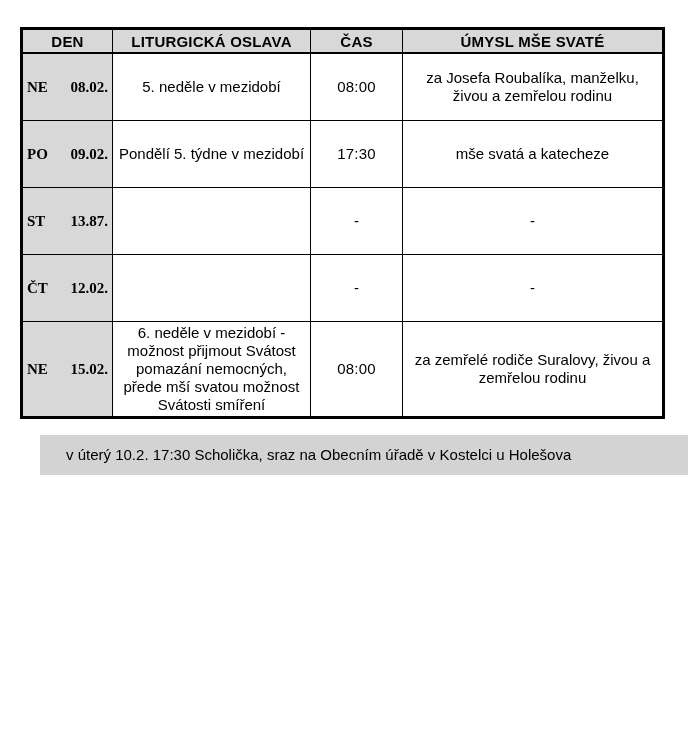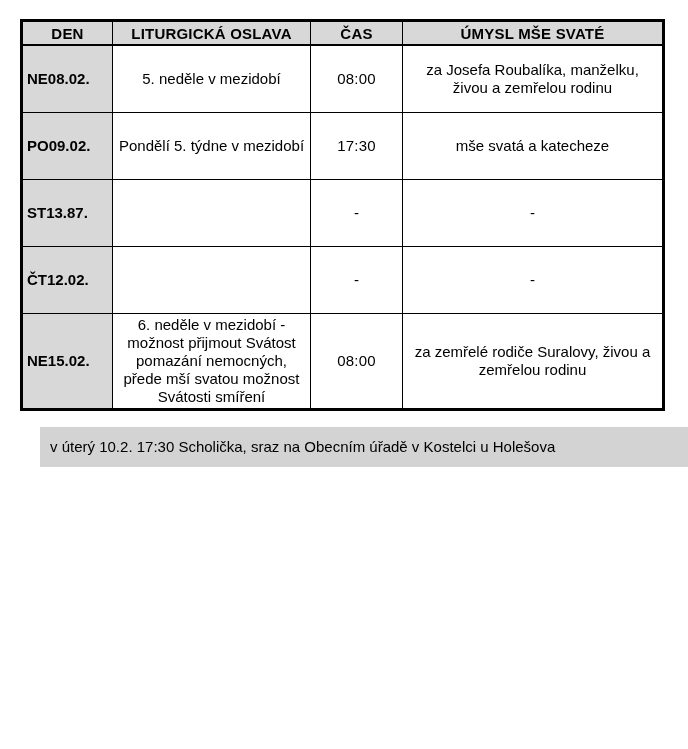--- a/index.html
+++ b/index.html
@@ -29,21 +29,21 @@
   }
   .title-l3 {
     font-size: 15px;
     line-height: 20px;
     margin-top: 3px;
   }
   table.schedule {
     border-collapse: collapse;
     table-layout: fixed;
     width: 526px;
-    margin-top: 6px;
+    margin-top: 14px;
     border: 3px solid var(--border, #000);
   }
   .schedule th, .schedule td {
     border: 1px solid var(--border, #000);
     overflow: hidden;
   }
   .schedule thead th {
     background: var(--header-bg, #d8d8d8);
     font-size: 15px;
     font-weight: bold;
@@ -61,35 +61,36 @@
     text-align: center;
     vertical-align: middle;
     padding: 2px 4px;
   }
   td.day-cell {
     background: var(--day-bg, #d8d8d8);
     font-weight: bold;
   }
   .day-inner {
     display: flex;
-    justify-content: flex-start;
+    justify-content: space-between;
     white-space: nowrap;
+    font-family: Liberation Serif, serif;
   }
   td.time-cell {
     letter-spacing: 0.2px;
   }
   .footer-band {
     margin: 16px 0 0 20px;
     width: 648px;
     height: 40px;
     box-sizing: border-box;
     background: var(--footer-bg, #d3d3d3);
     display: flex;
     align-items: center;
-    padding-left: 10px;
+    padding-left: 26px;
     font-size: 15px;
   }
 </style>
 </head>
 <body>
 
 <div class="page">
 
 
   <table class="schedule">

